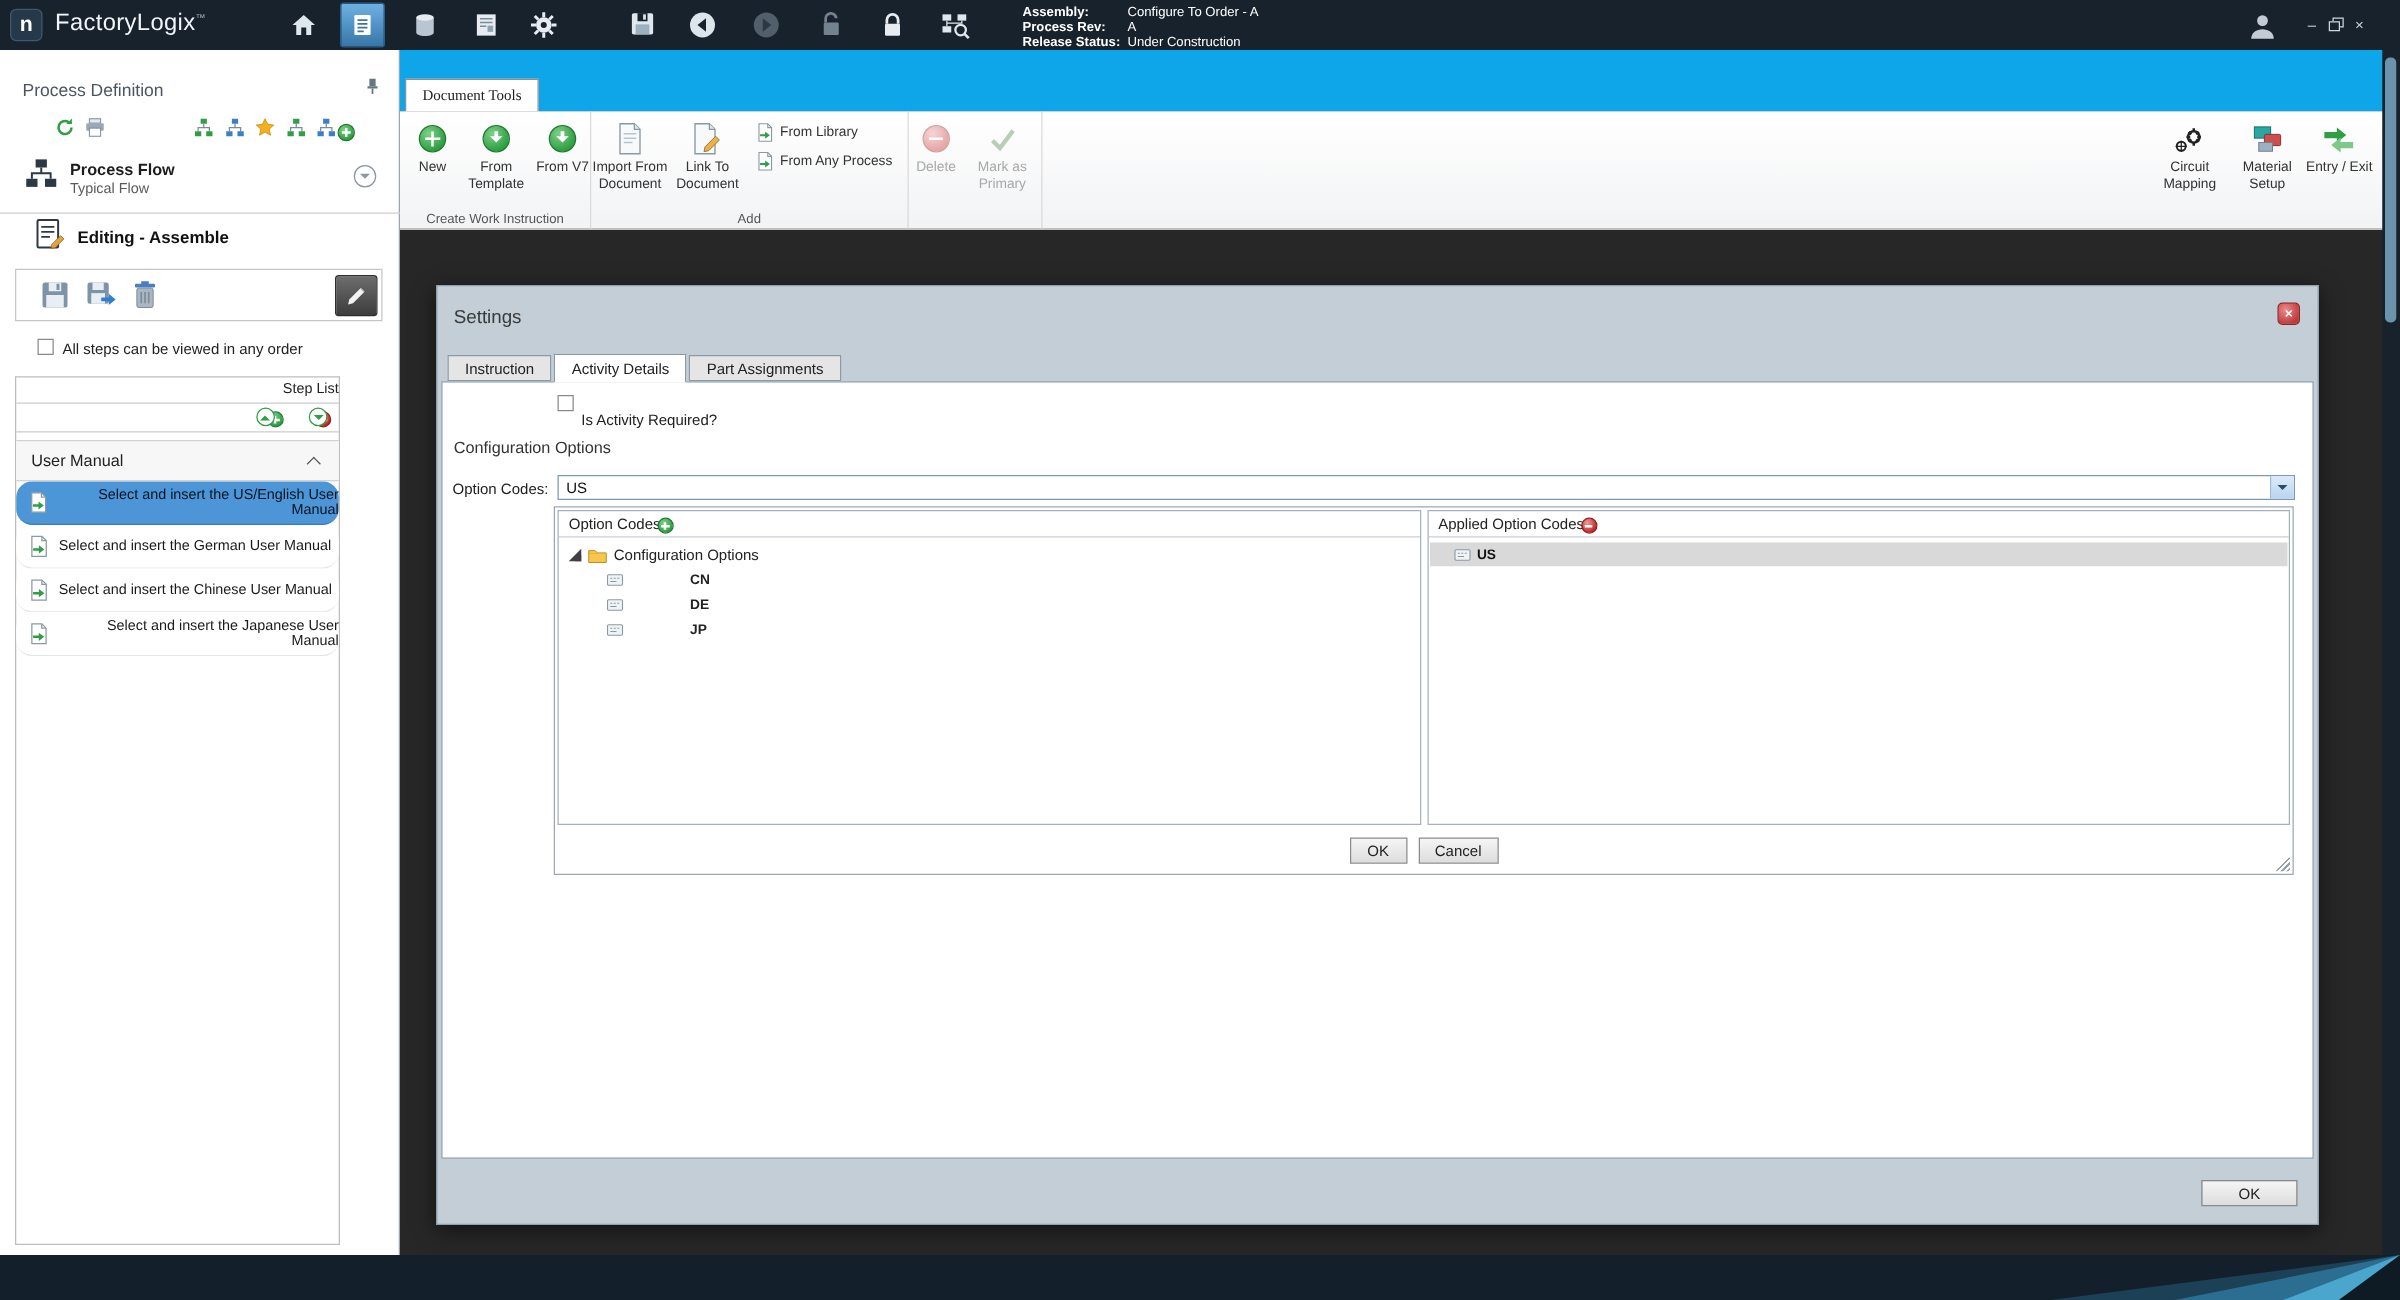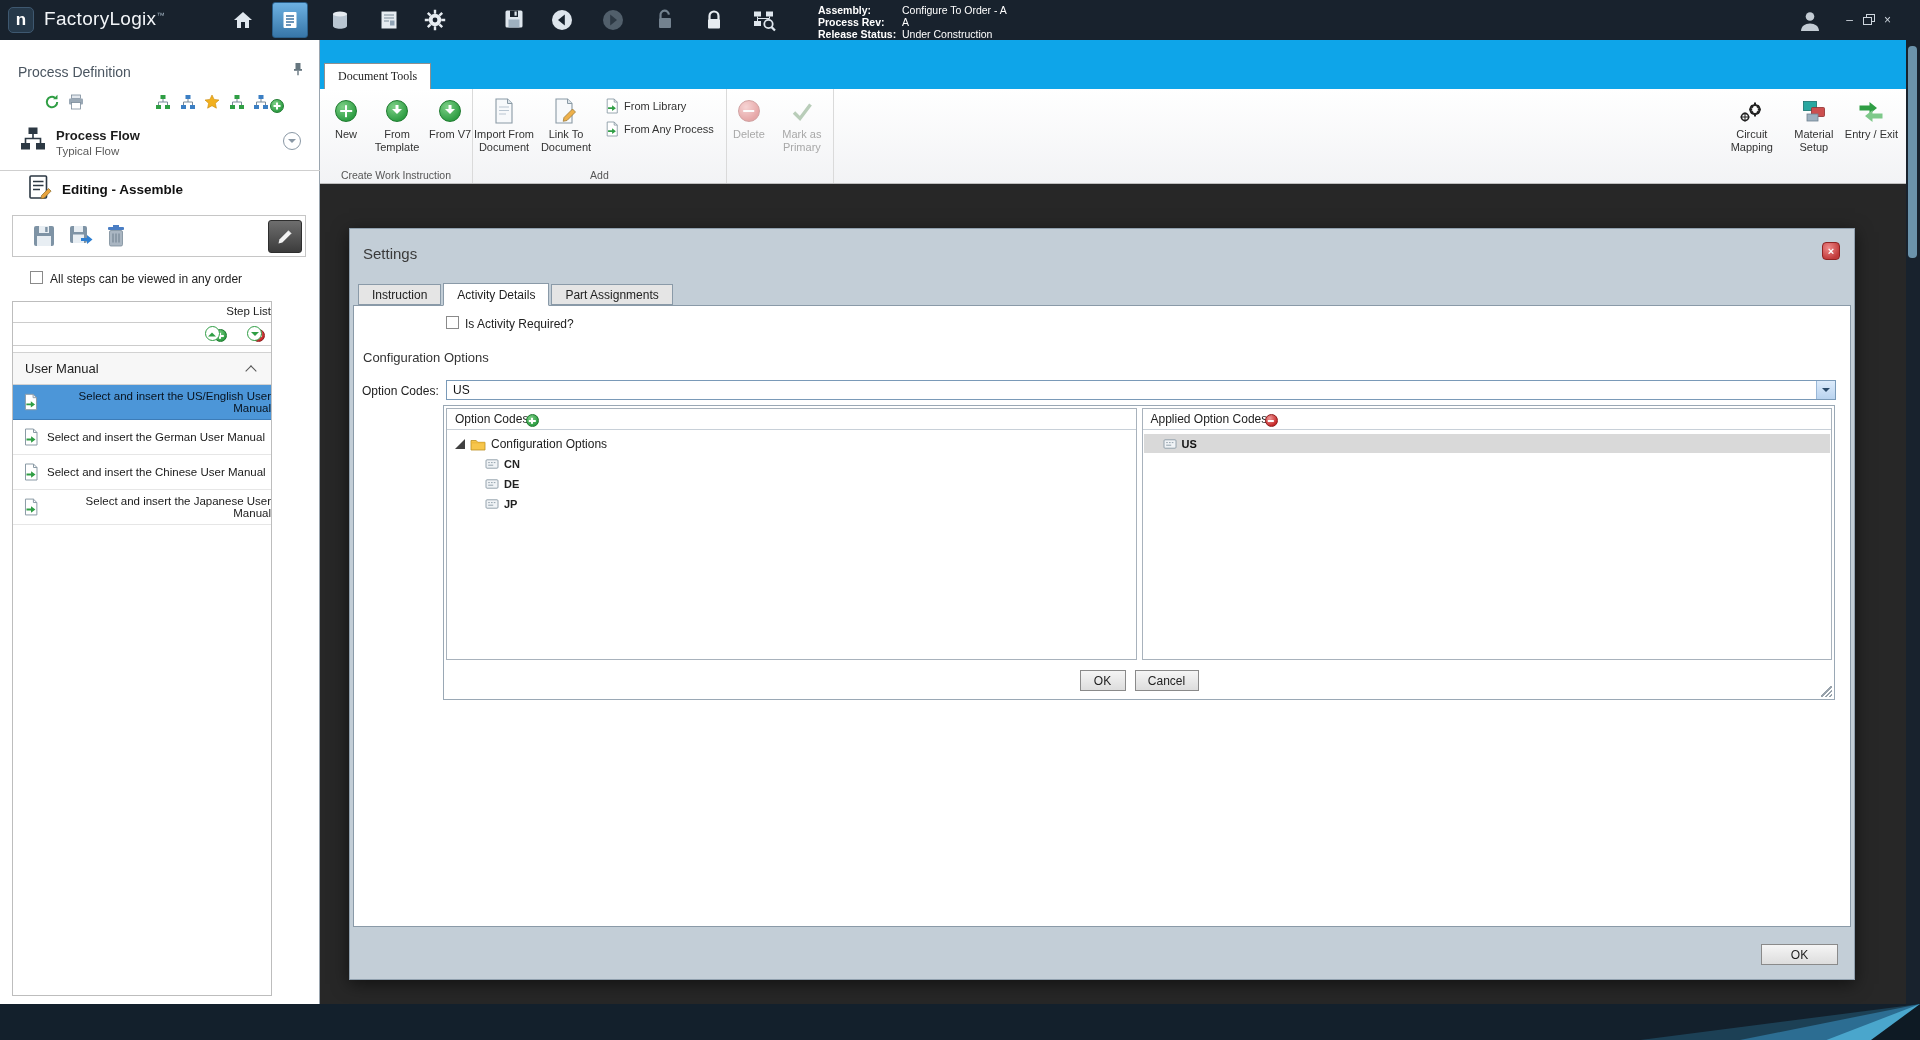--- a/index.html
+++ b/index.html
@@ -54,21 +54,21 @@
              background:linear-gradient(#6e6e6e,#3c3c3c); border:1px solid #2e2e2e;
              display:flex; align-items:center; justify-content:center; }
   .checkbox { width:13px; height:13px; background:#fff; border:1px solid #8a8a8a; flex:none; display:inline-block; }
   .steplist { position:absolute; left:12px; top:261px; width:260px; bottom:8px; border:1px solid #bdbdbd;
               display:flex; flex-direction:column; background:#fff; }
   .sl-title { height:21px; border-bottom:1px solid #cccccc; padding:3px 0 0 9px; font-size:11.5px; }
   .sl-ctl   { position:relative; height:23px; border-bottom:1px solid #cccccc; }
   .sl-group { margin-top:6px; height:33px; background:#f7f7f7; border-top:1px solid #d2d2d2; border-bottom:1px solid #d2d2d2;
               display:flex; align-items:center; padding-left:12px; font-size:13px; color:#222; position:relative; }
   .step { height:35px; display:flex; align-items:center; gap:8px; padding-left:10px;
-          font-size:11.5px; border-bottom:1px solid #e6e6e6; background:#fff; color:#1a1a1a; }
+          font-size:11.5px; border-bottom:1px solid #e6e6e6; background:#fff; color:#1a1a1a;border-radius:13px; }
   .step.selected { background:#4c96d8; border-bottom:1px solid #3c7cb8; color:#08131f; }
 
   
   .main { position:absolute; left:320px; top:40px; width:1586px; height:964px; background:#272727; }
   .tabstrip { position:relative; height:49px; background:#0ea5e9;font-family:Liberation Serif, serif; }
   .ribbon-tab { position:absolute; left:4px; bottom:0; height:26px; padding:0 13px; background:#fff;
                 border:1px solid #8f8f8f; border-bottom:none; font-size:12px; color:#222;
                 display:flex; align-items:center; }
   .ribbon { position:relative; height:95px; background:linear-gradient(#ffffff,#f2f3f5);
             border-bottom:1px solid #bfbfbf; display:flex; }
@@ -103,21 +103,21 @@
                background:linear-gradient(#dcebfb,#b9d3ef); border-left:1px solid #9ab8d8;
                display:flex; align-items:center; justify-content:center; }
   .combo-btn::after { content:""; border:4px solid transparent; border-top-color:#2a4a6a; transform:translateY(2px); }
   .container { position:absolute; left:89px; top:99px; width:1392px; height:295px; border:1px solid #9aa8b5; background:#fff; }
   .pan-row { position:absolute; left:2px; top:2px; right:2px; height:252px; display:flex; gap:5px; }
   .pan { flex:1; border:1px solid #a8b2bc; display:flex; flex-direction:column; background:#fff; }
   .pan-head { position:relative; height:21px; border-bottom:1px solid #c8d0d8; font-size:12px; color:#222;
               line-height:21px; padding-left:8px; }
   .pan-body { flex:1; position:relative; overflow:hidden; }
   .trow { position:absolute; height:20px; display:flex; align-items:center; gap:5px; font-size:12px; color:#222; }
-  .trow .b { font-weight:bold; font-size:11px; }
+  .trow .b { font-weight:bold; font-size:11px;margin-left:48px; }
   .expander { width:0; height:0; border-top:5px solid transparent; border-left:5px solid transparent;
               border-right:5px solid #404040; border-bottom:5px solid #404040; flex:none; }
   .applied-sel { position:absolute; left:1px; right:1px; top:4px; height:19px; background:#d9d9d9;
                  display:flex; align-items:center; gap:5px; padding-left:19px; font-size:11px; font-weight:bold; color:#111; }
   .btnrow { position:absolute; left:0; right:0; bottom:8px; display:flex; justify-content:center; gap:9px; }
   .btn { height:21px; background:linear-gradient(#f5f5f5,#dddddd); border:1px solid #8a8a8a; font-size:12px;
          color:#222; display:flex; align-items:center; justify-content:center; font-family:"Liberation Sans",sans-serif; }
   .grip { position:absolute; right:2px; bottom:2px; width:11px; height:11px;
           background:linear-gradient(135deg, transparent 0 45%, #98a2ab 45% 55%, transparent 55% 65%, #98a2ab 65% 75%, transparent 75% 85%, #98a2ab 85% 95%, transparent 95%); }
   .dlg-ok { position:absolute; right:16px; top:715px; width:77px; height:21px; }
@@ -605,21 +605,21 @@
         <div class="dlg-close">×</div>
 
         <div class="dtabs">
           <div class="dtab">Instruction</div>
           <div class="dtab active">Activity Details</div>
           <div class="dtab">Part Assignments</div>
         </div>
 
         <div class="dpanel">
           <span class="checkbox abs" style="left:92px;top:10px"></span>
-          <div class="abs" style="left:111px;top:11px;font-size:12px;color:#222">Is Activity Required?</div>
+          <div class="abs" style="left:111px;top:23px;font-size:12px;color:#222">Is Activity Required?</div>
 
           <div class="sect-title">Configuration Options</div>
 
           <div class="abs" style="left:8px;top:78px;font-size:12px;color:#222">Option Codes:</div>
           <div class="combo">
             <span>US</span>
             <span class="combo-btn"></span>
           </div>
 
           <div class="container">

